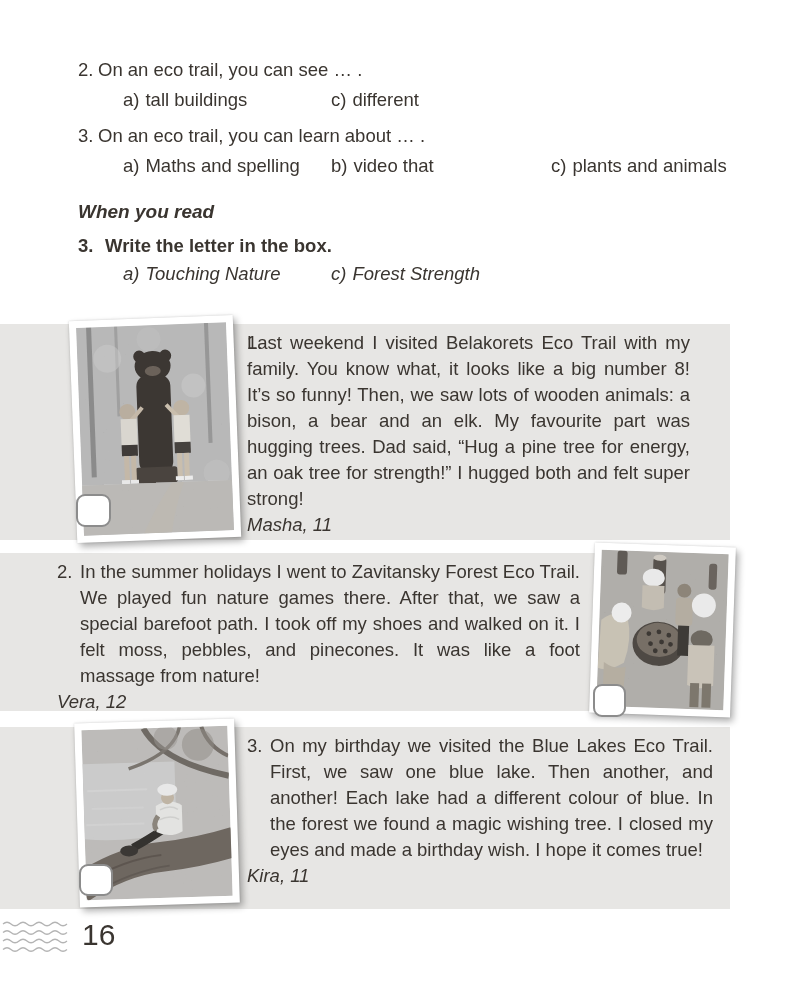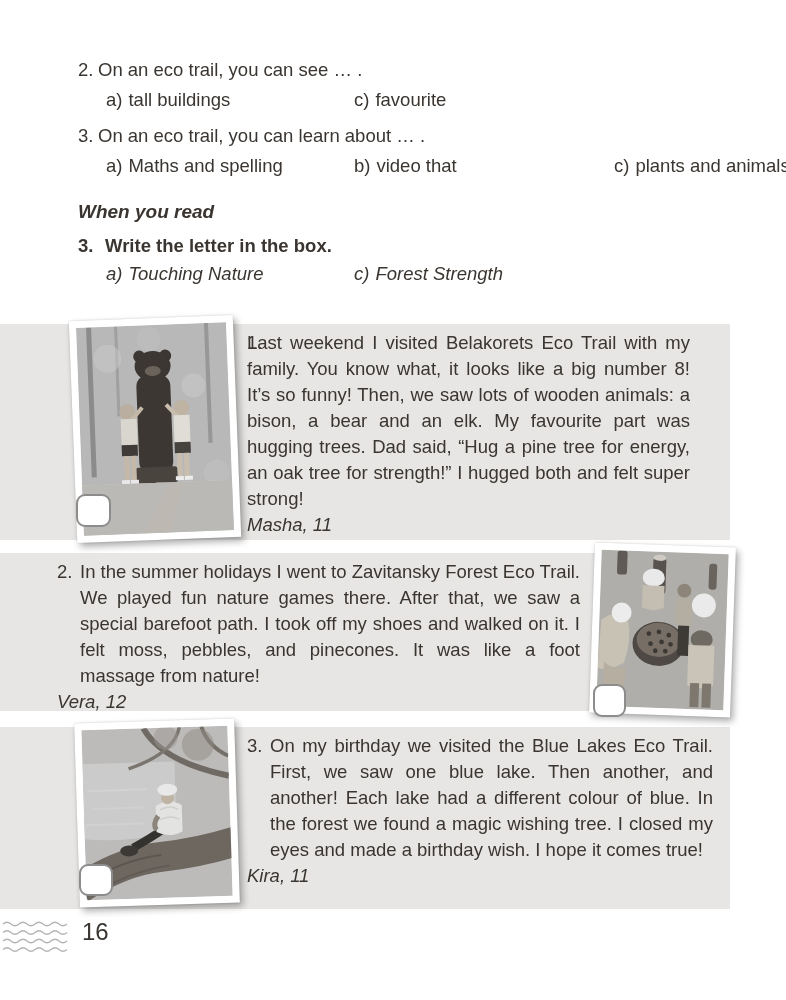--- a/index.html
+++ b/index.html
@@ -4,21 +4,21 @@
 <style>
   * { margin:0; padding:0; box-sizing:border-box; }
   html,body { background:#fff; }
   body { font-family:"Liberation Sans","DejaVu Sans",sans-serif; color:#3a3530; }
   .page { position:relative; width:786px; height:1000px; background:#fff; overflow:hidden; }
 
   
   .top-section { position:absolute; left:78px; top:56px; width:672px; font-size:18.5px; line-height:27px; }
   .q-line { white-space:nowrap; }
   .qnum { display:inline-block; width:20px; }
-  .opts-row { margin-left:28px; margin-top:3px; display:grid; grid-template-columns:208px 220px auto;gap:40px; }
+  .opts-row { margin-left:45px; margin-top:3px; display:grid; grid-template-columns:208px 220px auto; }
   .opt { white-space:nowrap; }
   .opt-label { margin-right:6px; }
   #q3-block { margin-top:9px; }
   .section-heading { margin-top:19px; font-size:19px; font-weight:700; font-style:italic; }
   .task { margin-top:7px; display:flex; font-weight:700; font-size:18.5px; }
   .task .tnum { width:27px; flex:none; }
   .titles-row { margin-top:1px;font-style:italic; }
 
   
   .band { position:absolute; left:0; width:730px; background:#e7e6e4; z-index:0; }
@@ -51,36 +51,36 @@
 
   
   .answer-box { position:absolute; z-index:3; background:#fff; border:2.5px solid #8c8c8c;
                 border-radius:9px; font-size:18px; text-align:center; }
   #box1 { left:76px;  top:494px; width:35px; height:33px; }
   #box2 { left:593px; top:684px; width:33px; height:33px; }
   #box3 { left:79px;  top:864px; width:34px; height:32px; }
 
   
   .waves { position:absolute; left:2px; top:920px; z-index:1; }
-  .pagenum { position:absolute; left:82px; top:918px; font-size:24px; z-index:1; }
+  .pagenum { position:absolute; left:82px; top:918px; font-size:30px; z-index:1; }
 </style>
 </head>
 <body>
 
 <div class="page">
 
   <div class="top-section">
 
     <div id="q2-block">
       <div class="q-line">
         <span class="qnum">2.</span><span>On an eco trail, you can see … .</span>
       </div>
       <div class="opts-row">
         <span class="opt"><span class="opt-label">a)</span><span>tall buildings</span></span>
-        <span class="opt"><span class="opt-label">c)</span><span>favourite</span></span>
+        <span class="opt"><span class="opt-label">c)</span><span>different</span></span>
       </div>
     </div>
 
     <div id="q3-block">
       <div class="q-line">
         <span class="qnum">3.</span><span>On an eco trail, you can learn about … .</span>
       </div>
       <div class="opts-row">
         <span class="opt"><span class="opt-label">a)</span><span>Maths and spelling</span></span>
         <span class="opt"><span class="opt-label">b)</span><span>video that</span></span>

